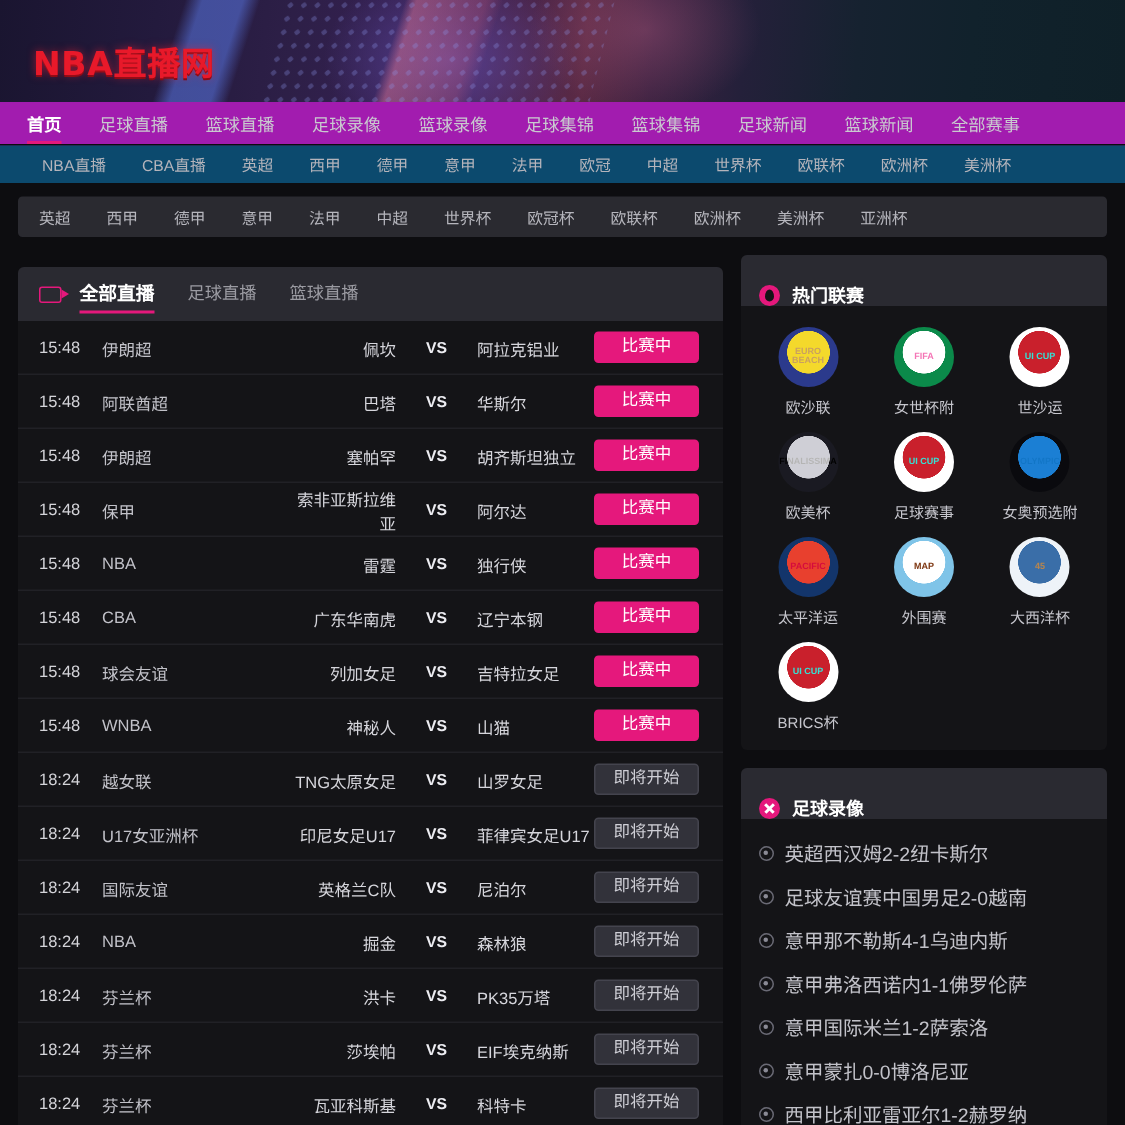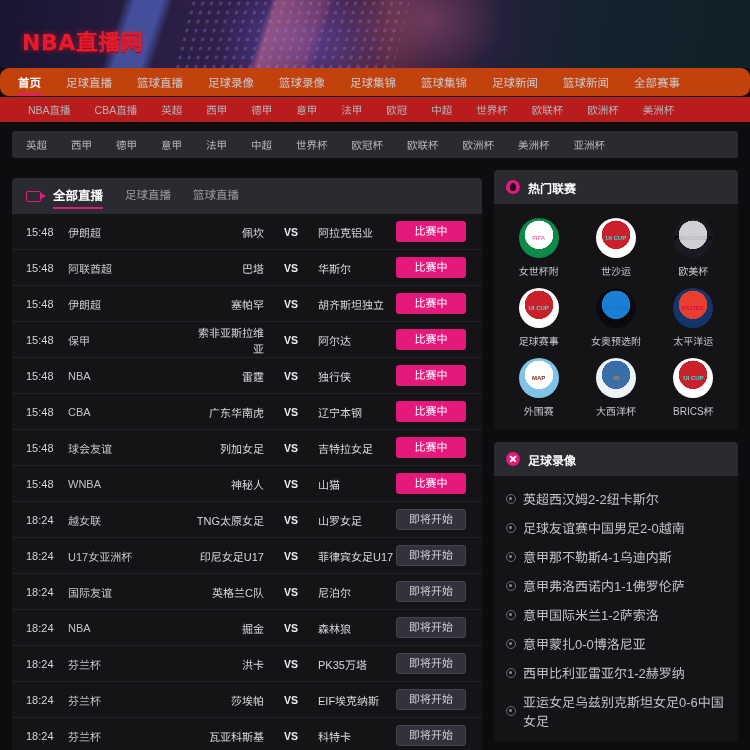--- a/index.html
+++ b/index.html
@@ -44,41 +44,40 @@
     z-index: 3;
     font-size: 22px; font-weight: bold; letter-spacing: .5px;
     color: #e8192a;
     text-shadow: 0 0 6px rgba(255,30,50,.55), 0 1px 0 #7d0a12;
     font-family: "DejaVu Sans", "Liberation Sans", sans-serif;
   }
 
   
   .nav-main {
     height: 29px;
-    background: #c2410c;
+    background: #a21caf;
     display: flex; align-items: center;
     padding-left: 18px;
     border-bottom: 1px solid #0c0c0f;
-    border-radius: 9px;
   }
   .nav-main .nav-item {
     font-size: 11.5px; color: #c9c9cf;
     margin-right: 25px; position: relative;
     padding: 5px 0 6px; cursor: pointer; white-space: nowrap;
   }
   .nav-main .nav-item.active { color: #fff; font-weight: bold; }
   .nav-main .nav-item.active::after {
     content: ""; position: absolute; left: 0; right: 0; bottom: 0;
     height: 2px; background: #e5187c;
   }
 
   
   .nav-sub {
     height: 25px;
-    background: #b91c1c;
+    background: #0c4a6e;
     display: flex; align-items: center;
     padding-left: 28px;
   }
   .nav-sub .sub-item {
     font-size: 10.5px; color: #b4b4bb;
     margin-right: 24px; cursor: pointer; white-space: nowrap;
   }
 
   
   .league-wrap { padding: 9px 12px 0 12px; background: #0d0d10; }
@@ -142,21 +141,21 @@
   .btn {
     display: inline-block; width: 70px; height: 21px; line-height: 21px;
     border-radius: 3px; font-size: 11px; cursor: pointer;
   }
   .btn.live { background: #e5187c; color: #fff; }
   .btn.soon { background: #32323a; color: #cfcfd6; border: 1px solid #44444e; line-height: 19px; }
 
   
   .side-head {
     height: 34px; background: #2a2a31;
-    display: flex; align-items: center; padding: 0 12px;
+    display: flex; align-items: flex-end; padding: 0 12px;
     border-radius: 4px 4px 0 0;
   }
   .side-title { font-size: 12px; font-weight: bold; color: #fff; }
   .dot-ico {
     width: 14px; height: 14px; border-radius: 50%;
     background: #e5187c; margin-right: 8px; flex: none;
     position: relative;
   }
   .dot-ico::after {
     content: ""; position: absolute; left: 4px; top: 3px;
@@ -396,20 +395,26 @@
 
   <div class="col-right">
 
     <div class="panel" style="margin-bottom:12px;">
       <div class="side-head">
         <span class="dot-ico"></span>
         <span class="side-title">热门联赛</span>
       </div>
       <div class="league-grid" id="leagueGrid">
           <div class="lg-cell">
+            <div class="lg-logo" style="background:radial-gradient(circle at 50% 42%, #f4d92b 0 46%, #2b3a8c 47% 100%);">
+              <span style="font-size:6px;color:#2b3a8c;mix-blend-mode:difference;">EURO BEACH</span>
+            </div>
+            <div class="lg-name">欧沙联</div>
+          </div>
+          <div class="lg-cell">
             <div class="lg-logo" style="background:radial-gradient(circle at 50% 42%, #ffffff 0 46%, #0b8a4a 47% 100%);">
               <span style="font-size:6px;color:#0b8a4a;mix-blend-mode:difference;">FIFA</span>
             </div>
             <div class="lg-name">女世杯附</div>
           </div>
           <div class="lg-cell">
             <div class="lg-logo" style="background:radial-gradient(circle at 50% 42%, #c9202c 0 46%, #ffffff 47% 100%);">
               <span style="font-size:6px;color:#ffffff;mix-blend-mode:difference;">UI CUP</span>
             </div>
             <div class="lg-name">世沙运</div>

